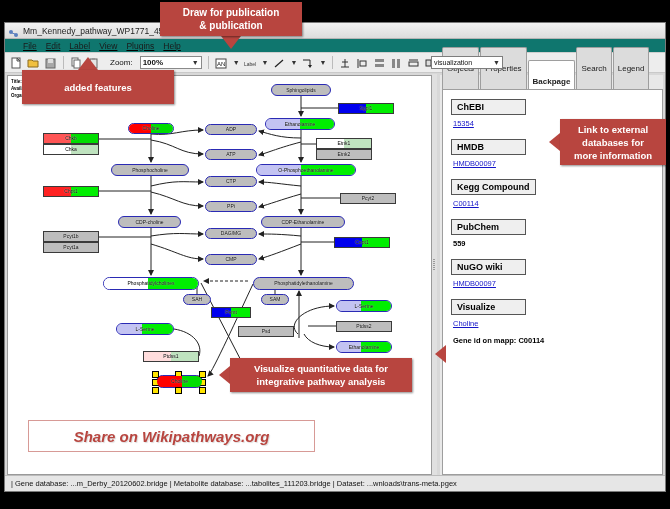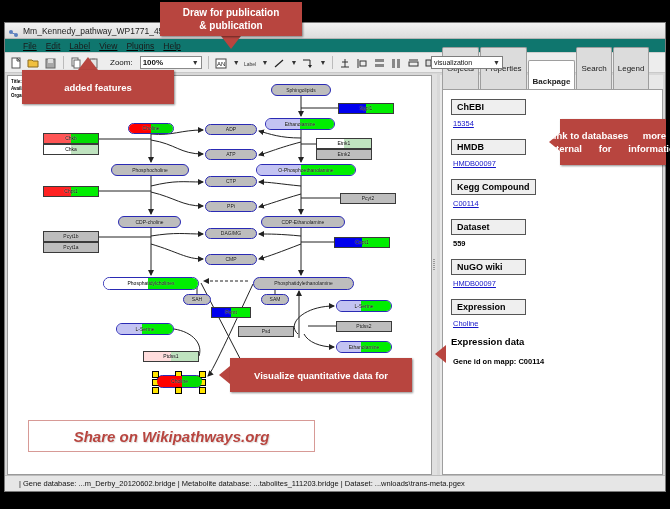--- a/index.html
+++ b/index.html
@@ -47,21 +47,21 @@
   .plain{color:#000;font-size:7.5px;font-weight:bold;display:block;margin:4px 0 8px 2px;}
   .exph{font-size:9.5px;font-weight:bold;color:#000;margin:6px 0 10px 0;}
   .geneid{font-size:7.5px;font-weight:bold;color:#000;margin:0 0 3px 2px;}
   table.dt{border-collapse:separate;border-spacing:1px;margin-left:2px;}
   table.dt td{border:1px solid #4a4a4a;background:#fff;font-size:7.5px;font-weight:bold;color:#000;
               text-align:center;padding:2px 3px;min-width:46px;}
 
   
   .statusbar{position:absolute;left:0;right:0;bottom:0;height:15px;background:#e6e6e6;
              border-top:1px solid #bcbcbc;display:flex;align-items:center;}
-  .statusbar .st{font-size:7.5px;color:#111;padding-left:14px;white-space:nowrap;}
+  .statusbar .st{font-size:7.5px;color:#111;padding-left:6px;white-space:nowrap;}
 
   
   .hdrtxt{position:absolute;font-size:4.5px;color:#000;font-weight:bold;}
   .node{position:absolute;box-sizing:border-box;font-size:5px;color:#000;text-align:center;
         display:flex;align-items:center;justify-content:center;line-height:1;overflow:hidden;}
   .meta{border:1px solid #2a2ab4;border-radius:20px;background:#bdbdbd;}
   .gene{border:1px solid #3a3a3a;background:#bdbdbd;}
   .nlabel{position:relative;z-index:3;text-shadow:0 0 1px #fff;}
   .half{position:absolute;top:0;bottom:0;z-index:1;}
   svg.wires{position:absolute;left:0;top:0;width:425px;height:425px;}
@@ -396,22 +396,21 @@
 
       <div class="rightpane">
         <div class="tabstrip">
           <span class="tab">Objects</span>
           <span class="tab">Properties</span>
           <span class="tab sel">Backpage</span>
           <span class="tab">Search</span>
           <span class="tab">Legend</span>
         </div>
         <div class="backpage">
-          <div id="sections-holder"><div class="secbox">ChEBI</div><a class="lnk">15354</a><div class="secbox">HMDB</div><a class="lnk">HMDB00097</a><div class="secbox">Kegg Compound</div><a class="lnk">C00114</a><div class="secbox">Dataset</div><a class="plain">559</a><div class="secbox">NuGO wiki</div><a class="lnk">HMDB00097</a><div class="secbox">Expression</div><a class="lnk">Choline</a></div>
-          <div class="exph">Expression data</div>
+          <div id="sections-holder"><div class="secbox">ChEBI</div><a class="lnk">15354</a><div class="secbox">HMDB</div><a class="lnk">HMDB00097</a><div class="secbox">Kegg Compound</div><a class="lnk">C00114</a><div class="secbox">PubChem</div><a class="plain">559</a><div class="secbox">NuGO wiki</div><a class="lnk">HMDB00097</a><div class="secbox">Visualize</div><a class="lnk">Choline</a></div>
           <div class="geneid">Gene id on mapp: C00114</div>
         </div>
       </div>
     </div>
 
     <div class="statusbar">
       <span class="st">| Gene database: ...m_Derby_20120602.bridge | Metabolite database: ...tabolites_111203.bridge | Dataset: ...wnloads\trans-meta.pgex</span>
     </div>
   </div>
 
@@ -425,29 +424,30 @@
     <span>Draw for publication</span>
     <span>&amp; publication</span>
   </div>
   <div class="arrowdown" style="left:221px;top:36px;"></div>
 
   <div class="callout" style="left:22px;top:70px;width:152px;height:34px;flex-direction:column;font-size:9.5px;">
     <span>added features</span>
   </div>
   <div class="arrowup" style="left:78px;top:57px;"></div>
 
-  <div class="callout" style="left:560px;top:119px;width:106px;height:46px;flex-direction:row;font-size:9.5px;">
+  <div class="callout" style="left:560px;top:119px;width:106px;height:46px;flex-direction:column;font-size:9.5px;">
     <span>Link  to external</span>
     <span>databases  for</span>
     <span>more information</span>
   </div>
   <div class="arrowleft" style="left:549px;top:133px;"></div>
 
   <div class="callout" style="left:230px;top:358px;width:182px;height:34px;flex-direction:column;font-size:9.5px;">
     <span>Visualize quantitative data  for</span>
+    <span>integrative pathway analysis</span>
   </div>
   <div class="arrowleft" style="left:219px;top:366px;"></div>
   <div class="arrowleft" style="left:435px;top:345px;"></div>
 
   <div class="sharebox" style="left:28px;top:420px;width:285px;height:30px;">
     <span>Share on Wikipathways.org</span>
   </div>
 </div>
 
 </body></html>

